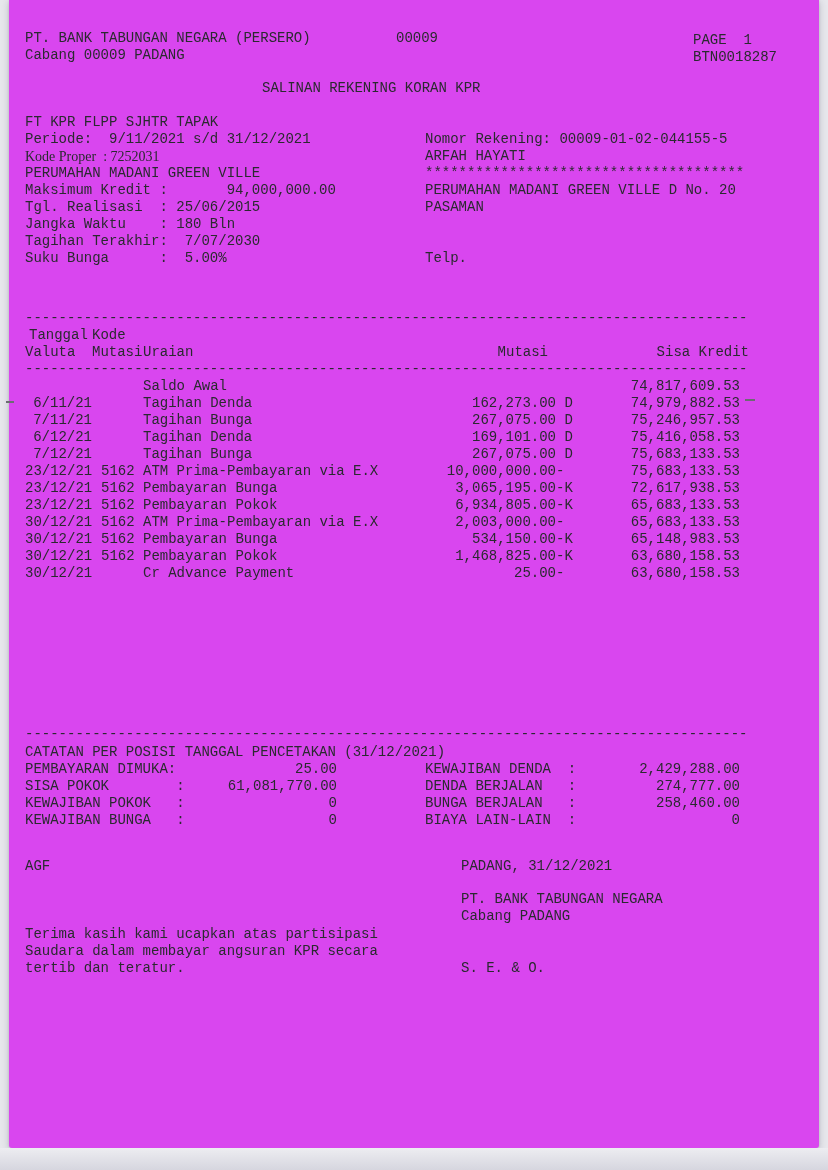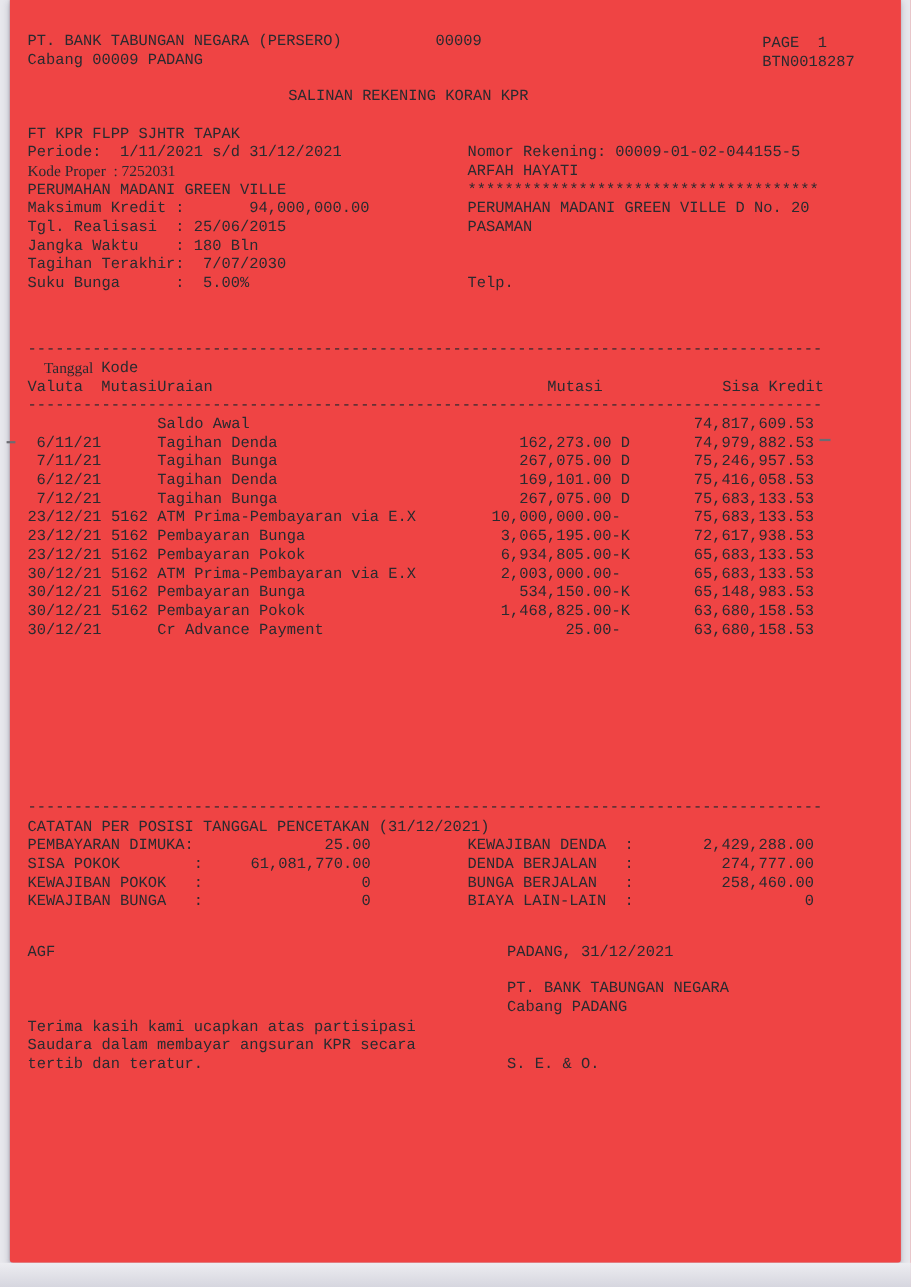--- a/index.html
+++ b/index.html
@@ -7,21 +7,21 @@
   body {
     width: 828px; height: 1170px;
     position: relative;
     background: #e7e7ec;
     font-family: "Liberation Mono", "DejaVu Sans Mono", monospace;
     overflow: hidden;
   }
   .page {
     position: absolute; left: 9px; top: 0;
     width: 810px; height: 1148px;
-    background: #ef4444;
+    background: #d946ef;
     box-shadow: 0 2px 7px rgba(70,70,95,.30), 0 0 2px rgba(70,70,95,.18);
     border-radius: 0 0 3px 3px;
   }
   .bottom-strip {
     position: absolute; left: 0; top: 1148px; width: 828px; height: 22px;
     background: linear-gradient(#ededf1, #d6d6df);
   }
   .t {
     position: absolute;
     font-size: 14px; line-height: 17px;
@@ -51,40 +51,40 @@
 <div class="page">
 
   <div class="t" style="left:16px; top:30px;">PT. BANK TABUNGAN NEGARA (PERSERO)</div>
   <div class="t" style="left:387px; top:30px;text-align:right;">00009</div>
   <div class="t" style="left:684px; top:32px;">PAGE  1</div>
   <div class="t" style="left:16px; top:47px;">Cabang 00009 PADANG</div>
   <div class="t" style="left:684px; top:49px;">BTN0018287</div>
   <div class="t" style="left:253px; top:80px;">SALINAN REKENING KORAN KPR</div>
 
   <div class="t" style="left:16px; top:114px;">FT KPR FLPP SJHTR TAPAK</div>
-  <div class="t" style="left:16px; top:131px;">Periode:  1/11/2021 s/d 31/12/2021</div>
+  <div class="t" style="left:16px; top:131px;">Periode:  9/11/2021 s/d 31/12/2021</div>
   <div class="t" style="left:16px; top:148px;font-family:Liberation Serif, serif;">Kode Proper  : 7252031</div>
   <div class="t" style="left:16px; top:165px;">PERUMAHAN MADANI GREEN VILLE</div>
   <div class="t" style="left:16px; top:182px;">Maksimum Kredit :       94,000,000.00</div>
   <div class="t" style="left:16px; top:199px;">Tgl. Realisasi  : 25/06/2015</div>
   <div class="t" style="left:16px; top:216px;">Jangka Waktu    : 180 Bln</div>
   <div class="t" style="left:16px; top:233px;">Tagihan Terakhir:  7/07/2030</div>
   <div class="t" style="left:16px; top:250px;">Suku Bunga      :  5.00%</div>
 
   <div class="t" style="left:416px; top:131px;">Nomor Rekening: 00009-01-02-044155-5</div>
   <div class="t" style="left:416px; top:148px;">ARFAH HAYATI</div>
   <div class="t" style="left:416px; top:165px;">**************************************</div>
   <div class="t" style="left:416px; top:182px;">PERUMAHAN MADANI GREEN VILLE D No. 20</div>
   <div class="t" style="left:416px; top:199px;">PASAMAN</div>
   <div class="t" style="left:416px; top:250px;">Telp.</div>
 
   <div class="t" style="left:16px; top:310px;">--------------------------------------------------------------------------------------</div>
 
   <div class="row" style="top:327px;">
-    <span class="t" style="left:15px;font-family:Liberation Serif, serif;">Tanggal</span>
+    <span class="t" style="left:4px;">Tanggal</span>
     <span class="t th-kode">Kode</span>
   </div>
   <div class="row" style="top:344px;">
     <span class="t" style="left:0;">Valuta</span>
     <span class="t th-kode">Mutasi</span>
     <span class="t c-uraian">Uraian</span>
     <span class="t th-mutasi">Mutasi</span>
     <span class="t th-sisa">Sisa Kredit</span>
   </div>
 

